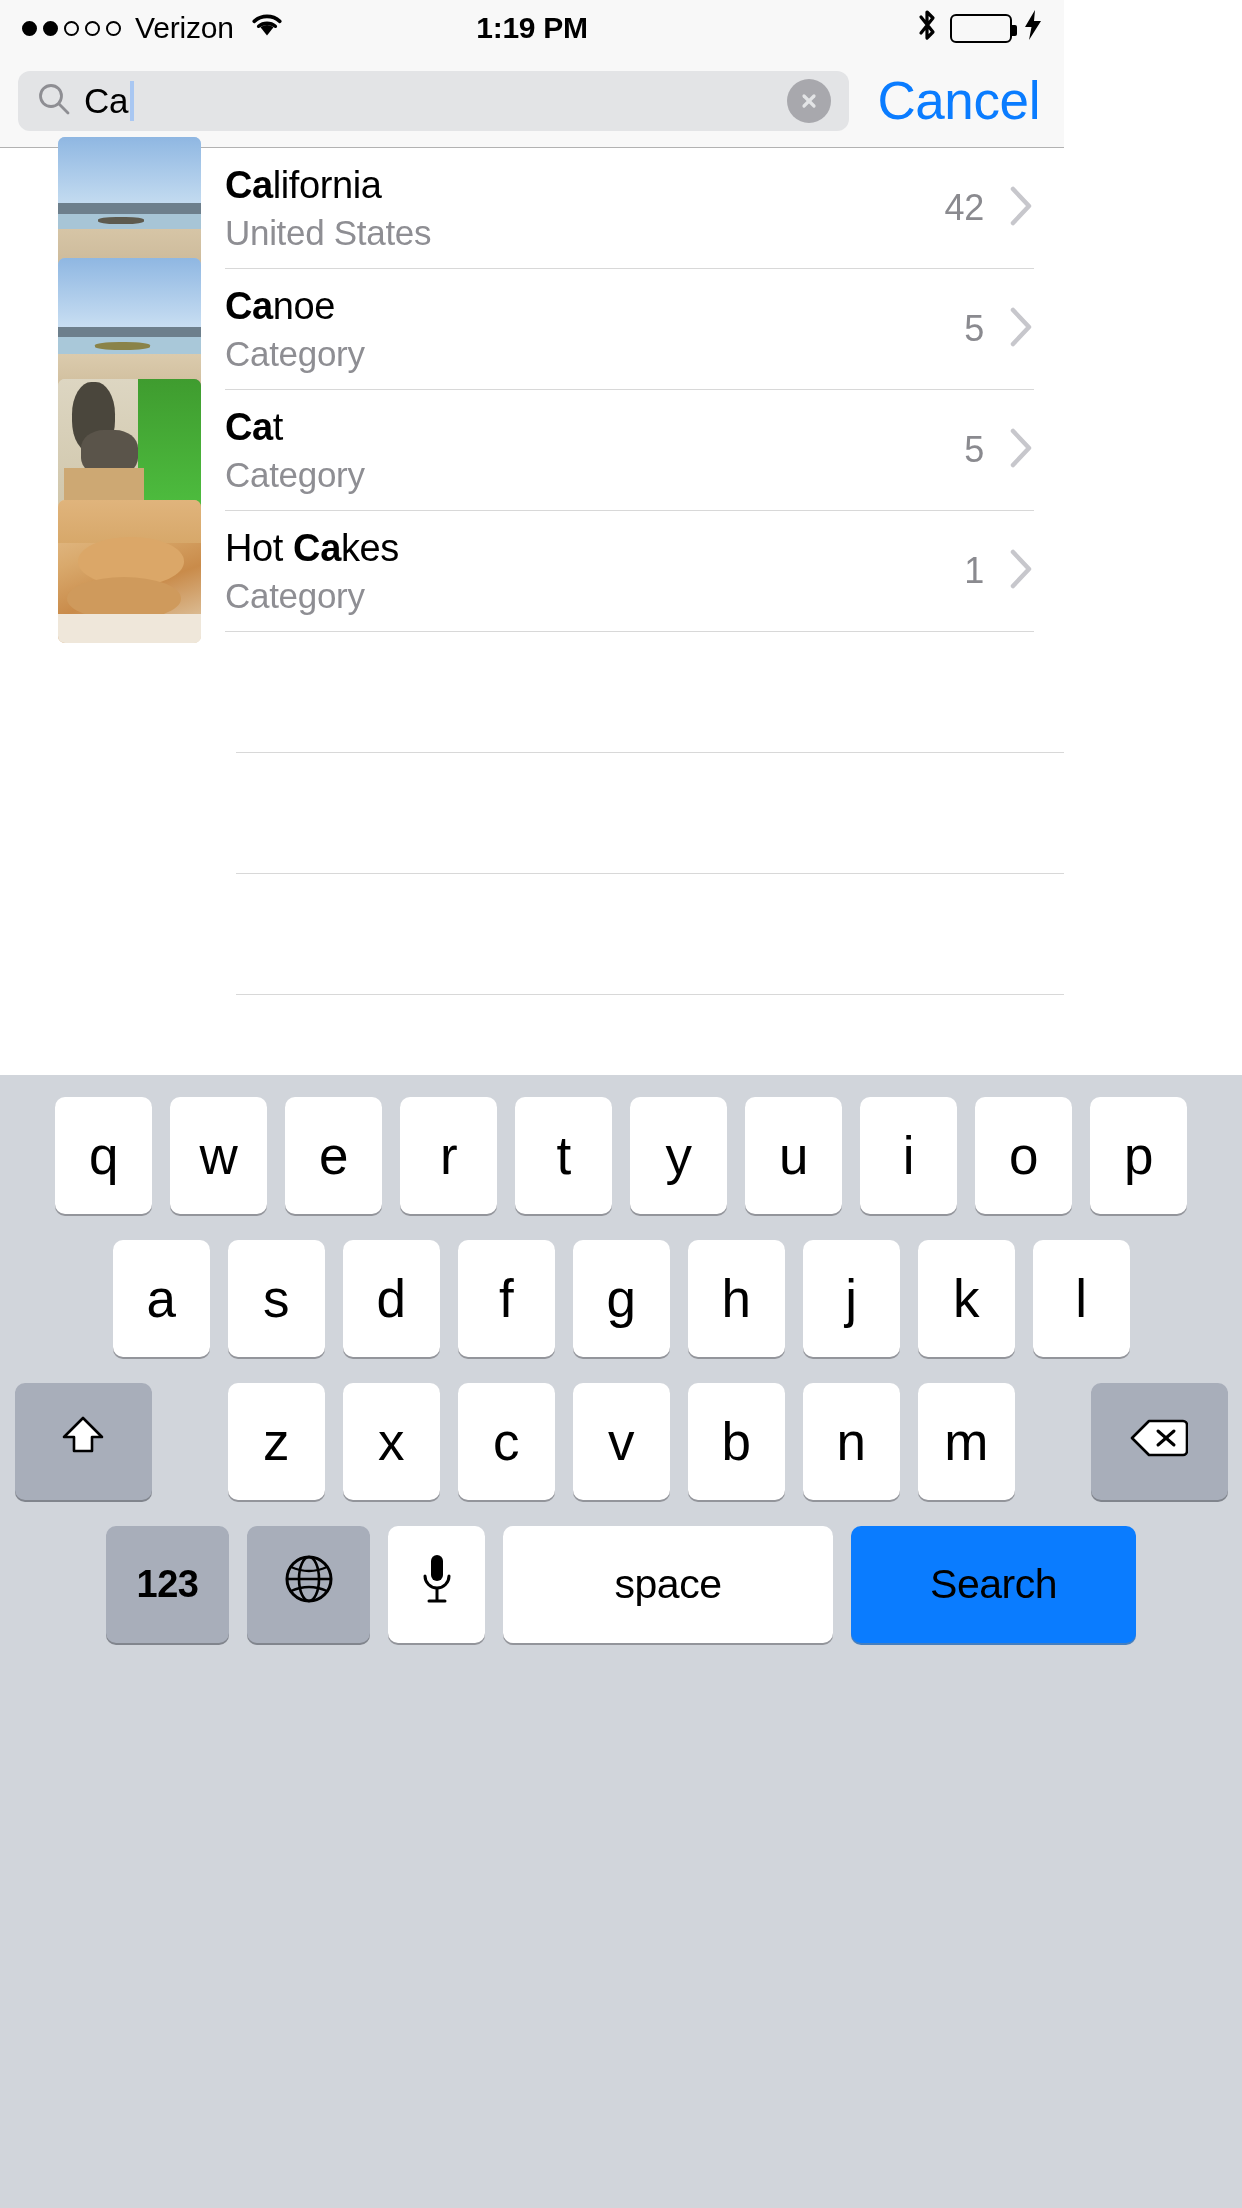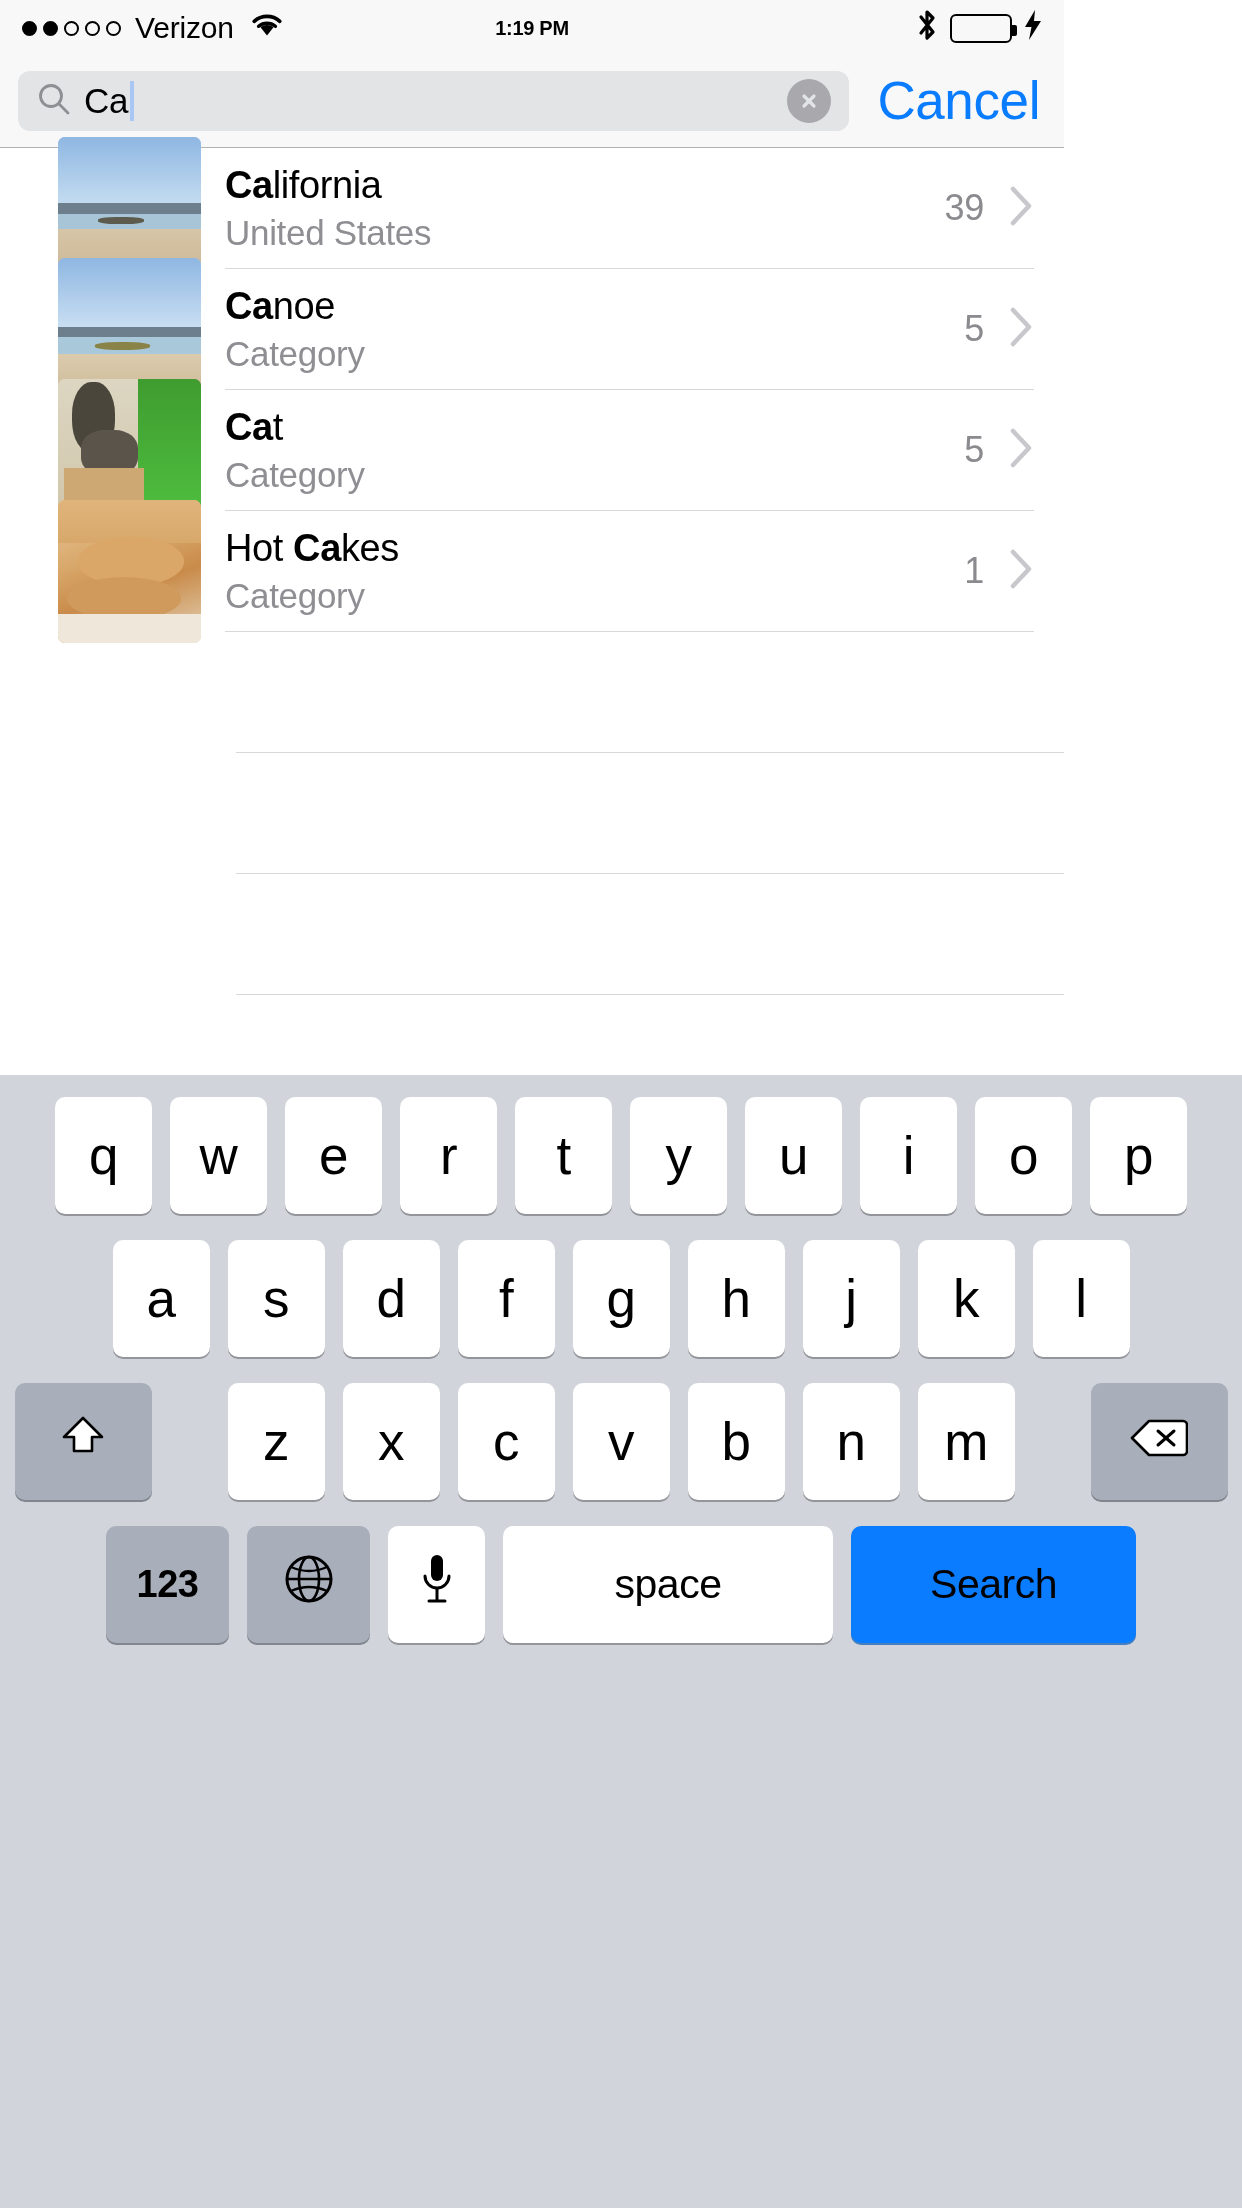--- a/index.html
+++ b/index.html
@@ -22,21 +22,21 @@
   }
   .sb-left{ display:flex; align-items:center; gap:10px; }
   .dots{ display:flex; align-items:center; gap:6px; }
   .dot{ width:15px; height:15px; border-radius:50%; border:2.5px solid #000; }
   .dot.filled{ background:#000; }
   .carrier{ font-size:30px; letter-spacing:-0.2px; margin-left:4px; }
   .wifi{ margin-left:6px; display:block; }
   .sb-center{
     position:absolute; left:0; right:0; top:0; bottom:0;
     display:flex; align-items:center; justify-content:center;
-    font-size:20px; font-weight:700; letter-spacing:-0.3px;
+    font-size:30px; font-weight:700; letter-spacing:-0.3px;
     pointer-events:none;
   }
   .sb-right{ margin-left:auto; display:flex; align-items:center; gap:12px; z-index:2;}
   .battery{ position:relative; width:62px; height:29px; border:2.5px solid #000;
             border-radius:6px; padding:2px; }
   .battery-fill{ height:100%; background:#4cd964; border-radius:3px; }
   .battery-cap{ position:absolute; right:-7px; top:9px; width:5px; height:11px;
                 background:#000; border-radius:0 2px 2px 0; }
 
   
@@ -210,21 +210,21 @@
         <div class="tbar" style="top:46%;height:8%;background:#6d7f8c"></div>
         <div class="tbar" style="top:54%;height:10%;background:#a7c5d6"></div>
         <div class="tbar" style="top:64%;height:36%;background:linear-gradient(180deg,#d6c5a6,#c9b696)"></div>
         <div class="tbar" style="top:56%;left:28%;width:32%;height:5%;background:#5d5a4e;border-radius:40%"></div>
       </div>
       <div class="row-body">
         <div class="r-title"><b>Ca</b><span>lifornia</span></div>
         <div class="r-sub">United States</div>
       </div>
       <div class="row-right">
-        <div class="r-count">39</div>
+        <div class="r-count">42</div>
         <span class="chev">
           <svg width="26" height="44" viewBox="0 0 26 44">
             <polyline points="5,5 21,22 5,39" stroke="#c7c7cc" stroke-width="4.5" fill="none" stroke-linecap="round" stroke-linejoin="round"></polyline>
           </svg>
         </span>
       </div>
     </div>
 
     <div class="row">
       <div class="thumb beach2">

